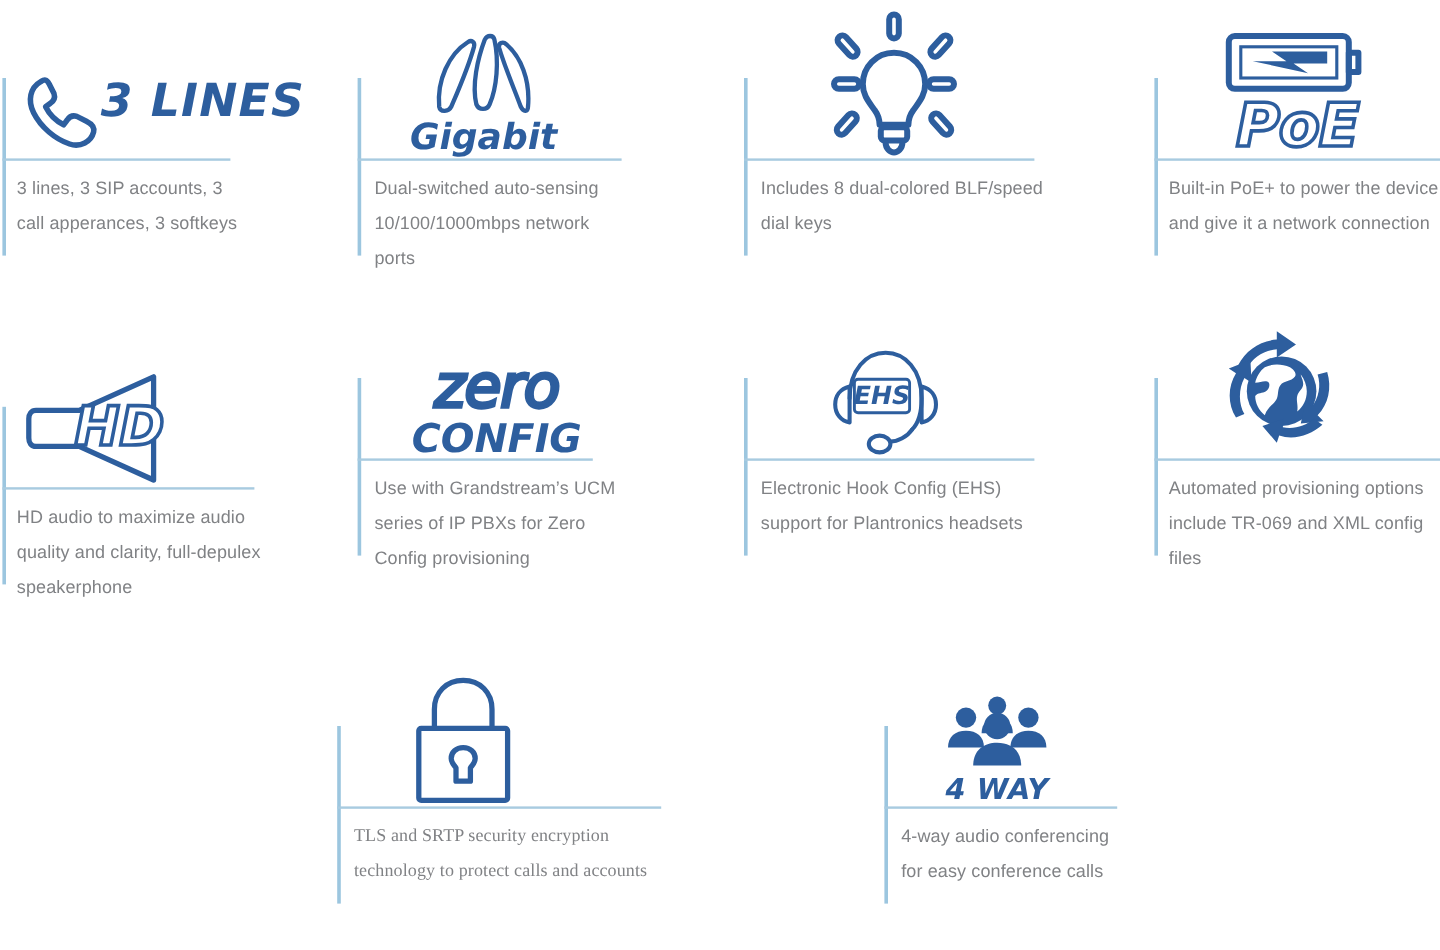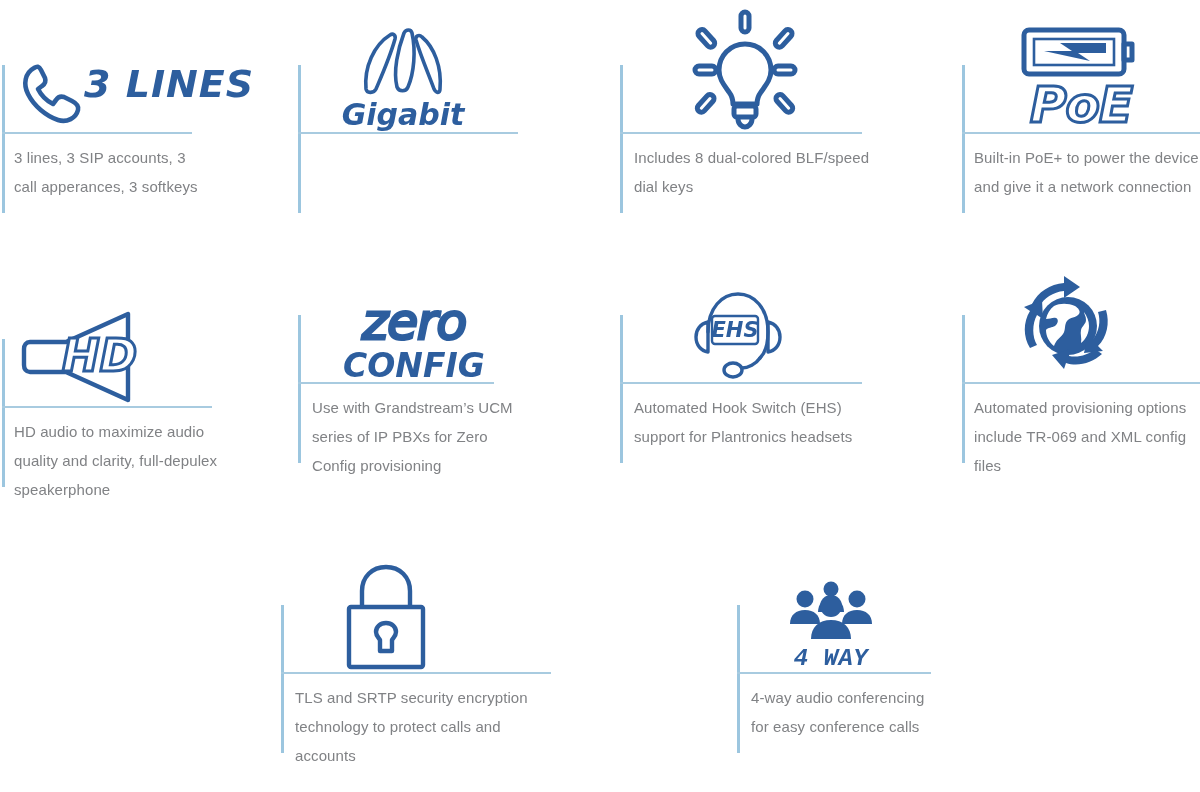--- a/index.html
+++ b/index.html
@@ -86,20 +86,21 @@
     <div class="icon-area" style="top:-50px;height:127px;flex-direction:column;justify-content:flex-end;align-items:center;padding-right:50px;">
       <span>
         <svg width="102" height="72" viewBox="0 0 102 72">
           <path d="M14 66 C12 44 22 22 38 12 C41 10 44 12 43 16 C38 34 30 52 24 66 C22 70 15 71 14 66 Z" fill="none" stroke="#2D5E9E" stroke-width="3.6" stroke-linejoin="round"></path>
           <path d="M52 10 C54 6 59 6 60 10 C64 28 62 50 56 64 C54 69 47 69 45 64 C41 48 46 26 52 10 Z" fill="none" stroke="#2D5E9E" stroke-width="3.6" stroke-linejoin="round"></path>
           <path d="M88 66 C90 44 82 24 70 14 C67 11 63 13 64 17 C69 34 77 52 82 66 C84 70 88 71 88 66 Z" fill="none" stroke="#2D5E9E" stroke-width="3.6" stroke-linejoin="round"></path>
         </svg>
       </span>
       <span class="wordmark" style="font-size:30px;font-weight:bold;font-style:italic;color:#2D5E9E;margin-top:2px;">Gigabit</span>
     </div>
+    <div class="desc" style="top:88px;left:14px;width:215px;">Dual-switched auto-sensing 10/100/1000mbps network ports</div>
   </div>
 
   <div class="card" style="left:620px; top:55px; width:280px; height:200px;">
     <div class="vbar" style="top:10px;height:148px;"></div>
     <div class="hrule" style="top:77px;width:242px;"></div>
     <div class="icon-area" style="top:-58px;height:135px;padding-right:30px;">
       <span>
         <svg width="128" height="124" viewBox="0 0 128 124">
           <g fill="none" stroke="#2D5E9E" stroke-width="5" stroke-linecap="round" stroke-linejoin="round">
             <path d="M64 36 C49 36 38 48 38 62 C38 72 44 78 48 84 C51 88 52 92 52 96
@@ -177,21 +178,21 @@
             <path d="M22 40 C14 42 10 48 10 55 C10 63 15 69 22 70 Z"></path>
             <path d="M82 40 C90 42 94 48 94 55 C94 63 89 69 82 70 Z"></path>
             <path d="M74 76 C70 82 62 86 56 86"></path>
             <ellipse cx="47" cy="88" rx="9" ry="7"></ellipse>
           </g>
           <rect x="26" y="34" width="46" height="28" rx="3" fill="#ffffff" stroke="#2D5E9E" stroke-width="2.4"></rect>
           <text x="49" y="55" text-anchor="middle" font-family="DejaVu Sans, sans-serif" font-size="21" font-weight="bold" font-style="italic" fill="#2D5E9E">EHS</text>
         </svg>
       </span>
     </div>
-    <div class="desc" style="top:88px;left:14px;width:248px;">Automated Hook Switch (EHS) support for Plantronics headsets</div>
+    <div class="desc" style="top:88px;left:14px;width:248px;">Electronic Hook Config (EHS) support for Plantronics headsets</div>
   </div>
 
   <div class="card" style="left:962px; top:305px; width:248px; height:230px;">
     <div class="vbar" style="top:10px;height:148px;"></div>
     <div class="hrule" style="top:77px;width:238px;"></div>
     <div class="icon-area" style="top:-45px;height:122px;padding-right:36px;">
       <span>
         <svg width="116" height="112" viewBox="0 0 116 112">
           <circle cx="58" cy="56" r="29" fill="#2D5E9E"></circle>
           <g fill="#ffffff">
@@ -211,21 +212,21 @@
                      C68 88 78 85 85 79 Z"></path>
             <path d="M20 78 C13 67 13 52 20 41 L14 37 L32 30 L33 49 L27 45
                      C22 54 22 67 27 75 Z"></path>
           </g>
         </svg>
       </span>
     </div>
     <div class="desc" style="top:88px;left:12px;width:232px;">Automated provisioning options include TR-069 and XML config files</div>
   </div>
 
-  <div class="card" style="left:281px; top:595px; width:280px; height:197px;">
+  <div class="card" style="left:281px; top:595px; width:280px; height:197px;font-family:Liberation Serif, serif;">
     <div class="vbar" style="top:10px;height:148px;"></div>
     <div class="hrule" style="top:77px;width:270px;"></div>
     <div class="icon-area" style="top:-55px;height:132px;padding-right:70px;">
       <span>
         <svg width="96" height="112" viewBox="0 0 96 112">
           <g fill="none" stroke="#2D5E9E" stroke-width="4.4" stroke-linejoin="round">
             <path d="M24 48 L24 31 C24 17 34 7 48 7 C62 7 72 17 72 31 L72 48"></path>
             <rect x="11" y="47" width="74" height="60" rx="2"></rect>
             <path d="M48 63 C42 63 38 67 38 72 C38 76 41 78 42 80 L42 91 L54 91 L54 80
                      C55 78 58 76 58 72 C58 67 54 63 48 63 Z"></path>
@@ -247,18 +248,18 @@
             <path d="M30 32 C30 24 35 19 43 19 C51 19 56 24 56 32 Z"></path>
             <circle cx="17" cy="19" r="8.5"></circle>
             <path d="M2 44 C2 35 8 30 17 30 C26 30 32 35 32 44 Z"></path>
             <circle cx="69" cy="19" r="8.5"></circle>
             <path d="M54 44 C54 35 60 30 69 30 C78 30 84 35 84 44 Z"></path>
             <circle cx="43" cy="26" r="11"></circle>
             <path d="M23 59 C23 47 31 40 43 40 C55 40 63 47 63 59 Z"></path>
           </g>
         </svg>
       </span>
-      <span class="wordmark" style="font-size:24px;font-weight:bold;font-style:italic;color:#2D5E9E;letter-spacing:0.5px;margin-top:3px;font-family:Liberation Mono, monospace;">4 WAY</span>
+      <span class="wordmark" style="font-size:24px;font-weight:bold;font-style:italic;color:#2D5E9E;letter-spacing:0.5px;margin-top:3px;">4 WAY</span>
     </div>
     <div class="desc" style="top:88px;left:14px;width:190px;">4-way audio conferencing for easy conference calls</div>
   </div>
 
 </div>
 
 </body></html>

